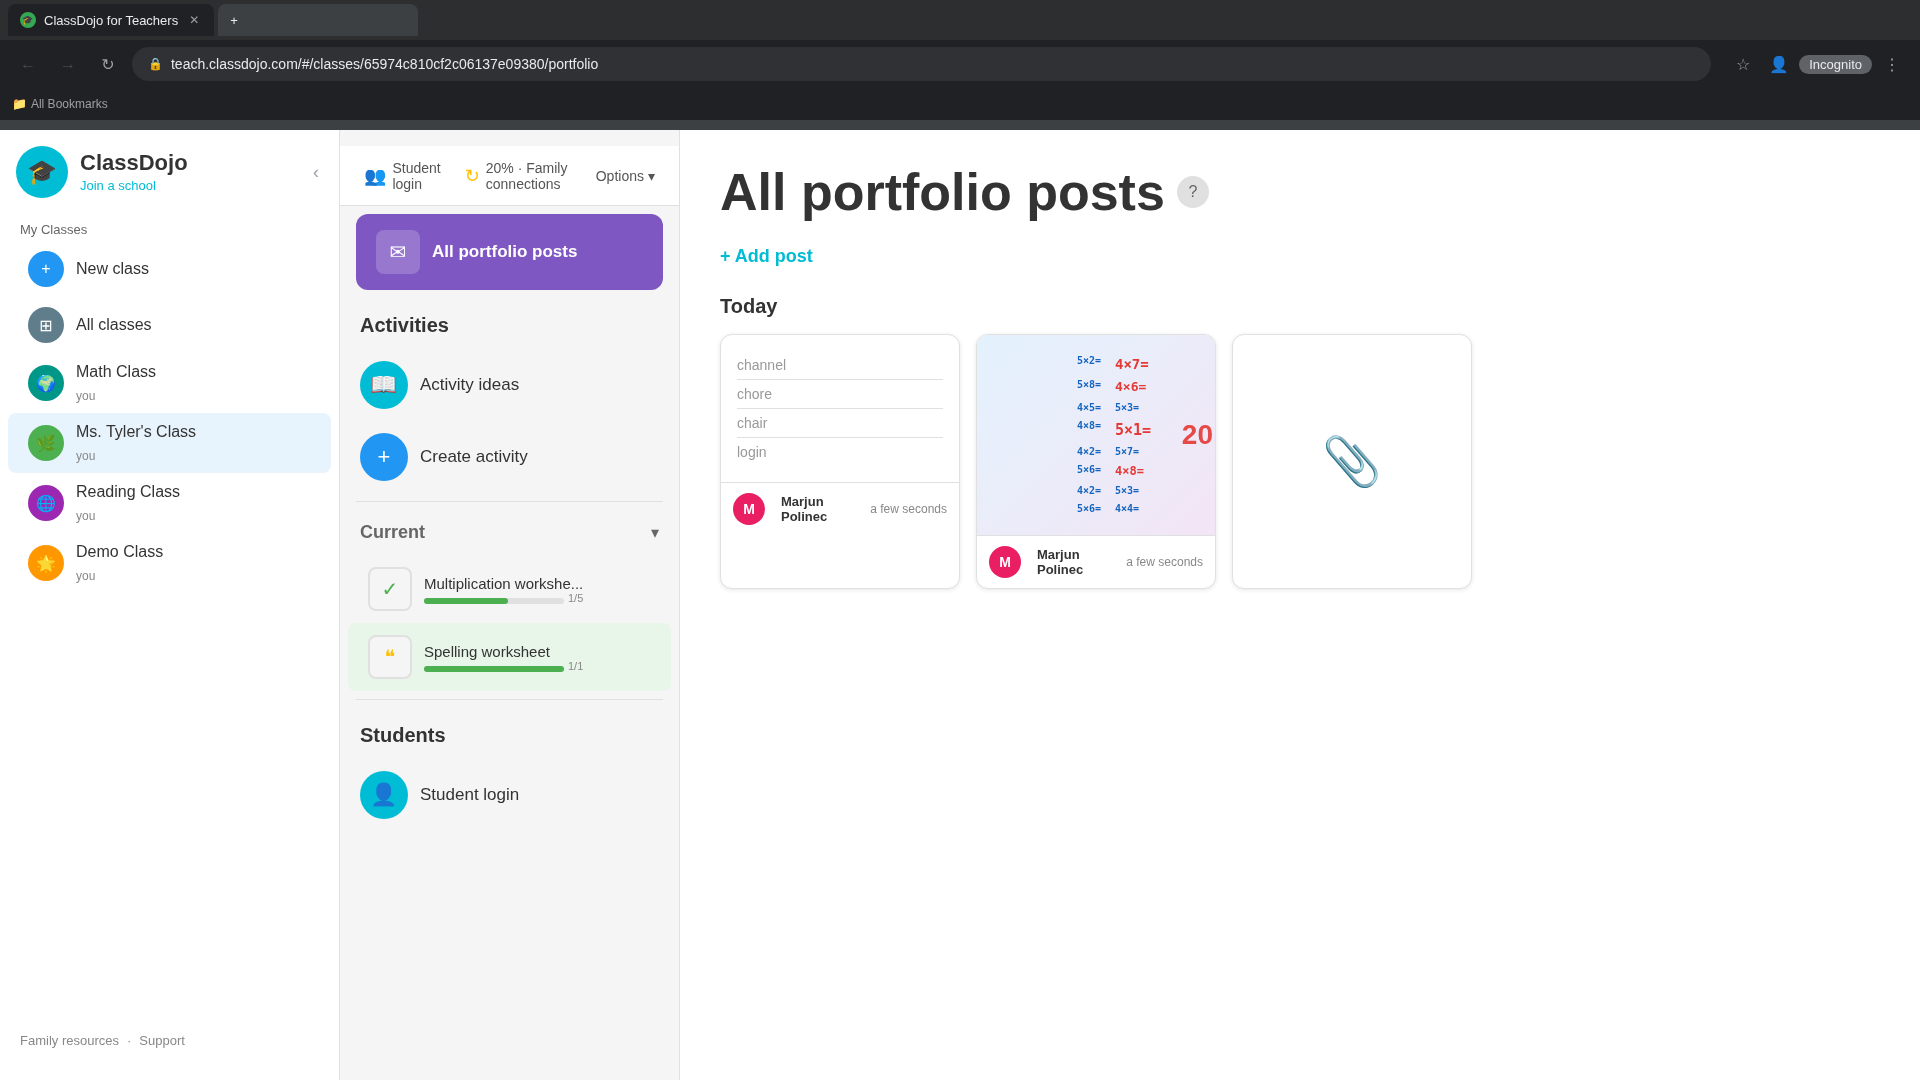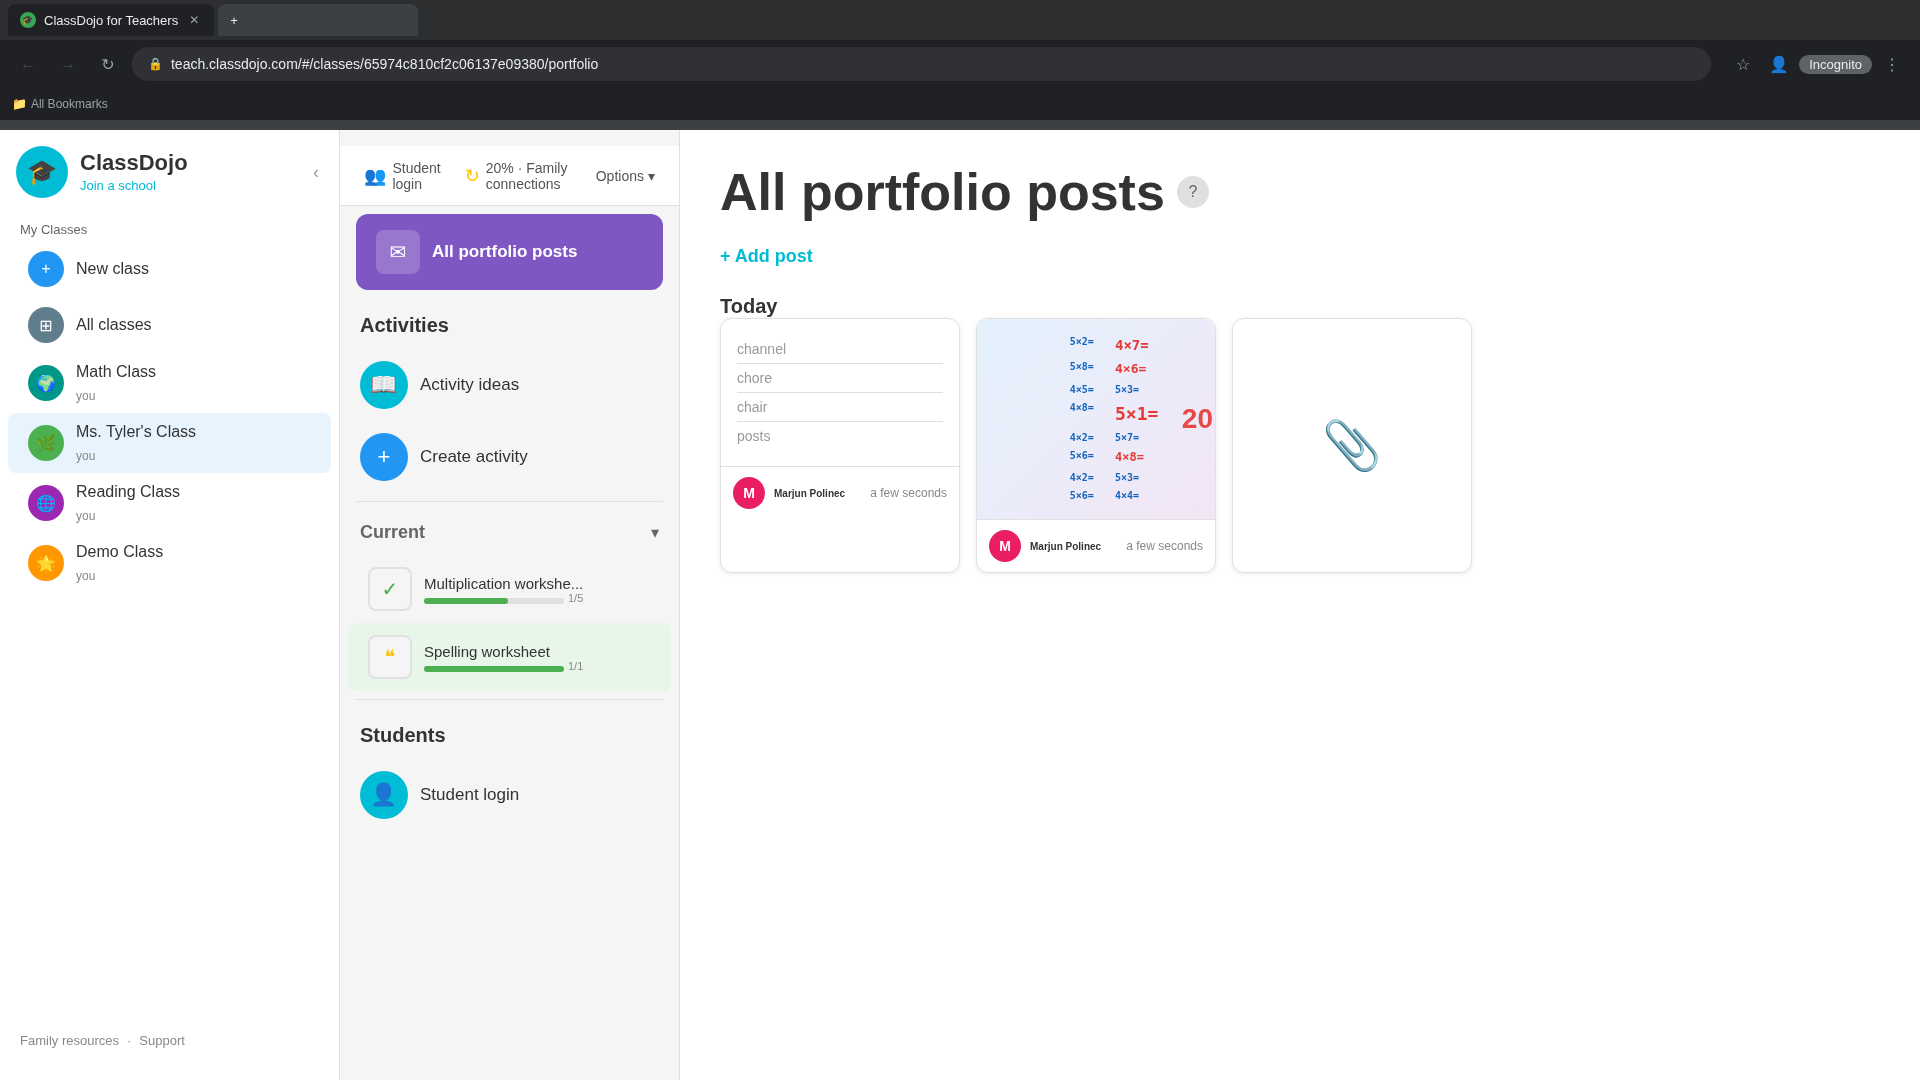--- a/index.html
+++ b/index.html
@@ -88,30 +88,30 @@
     .student-login-item { display: flex; align-items: center; gap: 12px; padding: 12px 20px; cursor: pointer; }
     .student-login-icon { width: 48px; height: 48px; border-radius: 50%; background: #00bcd4; display: flex; align-items: center; justify-content: center; font-size: 22px; color: white; flex-shrink: 0; }
 
     
     .right-column { flex: 1; background: #fff; overflow-y: auto; padding: 32px 40px; }
     .page-header { display: flex; align-items: center; gap: 12px; margin-bottom: 24px; }
     .page-title { font-size: 52px; font-weight: 800; color: #333; }
     .help-icon { width: 32px; height: 32px; border-radius: 50%; background: #e0e0e0; display: flex; align-items: center; justify-content: center; color: #666; font-size: 16px; cursor: pointer; }
     .add-post-btn { display: flex; align-items: center; gap: 8px; color: #00bcd4; font-size: 18px; font-weight: 600; cursor: pointer; margin-bottom: 28px; }
 
-    .today-label { font-size: 20px; font-weight: 700; color: #333; }
+    .today-label { font-size: 20px; font-weight: 700; color: #333; margin-bottom: 16px; }
 
     .posts-grid { display: flex; gap: 16px; flex-wrap: wrap; }
     .post-card { background: #fff; border: 1px solid #e0e0e0; border-radius: 12px; width: 240px; overflow: hidden; box-shadow: 0 1px 4px rgba(0,0,0,0.1); }
     .post-card-content { padding: 16px; min-height: 120px; }
     .post-input-row { padding: 6px 0; border-bottom: 1px solid #e0e0e0; color: #999; font-size: 14px; }
     .post-math-image { width: 240px; height: 200px; background: linear-gradient(135deg, #e3f2fd, #f3e5f5); display: flex; align-items: center; justify-content: center; overflow: hidden; position: relative; }
     .post-card-footer { display: flex; align-items: center; justify-content: space-between; padding: 10px 12px; border-top: 1px solid #e0e0e0; }
     .post-avatar { width: 32px; height: 32px; border-radius: 50%; background: #e91e63; display: flex; align-items: center; justify-content: center; color: white; font-size: 14px; font-weight: bold; flex-shrink: 0; }
-    .post-author { font-size: 10px; color: #333; font-weight: 600; margin-left: 9px; flex: 1; }
+    .post-author { font-size: 13px; color: #333; font-weight: 600; margin-left: 16px; flex: 1; }
     .post-time { font-size: 12px; color: #888; }
 
     
     .post-card-empty { background: #fff; border: 1px solid #e0e0e0; border-radius: 12px; width: 240px; min-height: 200px; display: flex; align-items: center; justify-content: center; box-shadow: 0 1px 4px rgba(0,0,0,0.1); }
     .empty-icon { font-size: 48px; color: #29b6f6; }
 
     
     .top-bar { display: flex; align-items: center; justify-content: flex-end; padding: 12px 24px; background: #fff; border-bottom: 1px solid #e0e0e0; gap: 24px; height: 60px; }
     .top-bar-item { display: flex; align-items: center; gap: 6px; cursor: pointer; color: #555; font-size: 14px; font-weight: 500; }
     .top-bar-icon { font-size: 18px; }
@@ -309,40 +309,40 @@
 
       <div class="today-label">Today</div>
 
       <div class="posts-grid">
 
         <div class="post-card">
           <div class="post-card-content">
             <div class="post-input-row">channel</div>
             <div class="post-input-row">chore</div>
             <div class="post-input-row">chair</div>
-            <div class="post-input-row" style="color:#999; border-bottom: none;">posts</div>
+            <div class="post-input-row" style="color:#999; border-bottom: none;">login</div>
           </div>
           <div class="post-card-footer">
             <div class="post-avatar">M</div>
             <span class="post-author">Marjun Polinec</span>
             <span class="post-time">a few seconds</span>
           </div>
         </div>
 
         <div class="post-card">
           <div class="post-math-image">
             <div style="display:grid; grid-template-columns: 1fr 1fr; gap:2px; font-size:10px; color:#1565c0; font-weight:bold; font-family:monospace; line-height:1.6; padding:8px;margin-left:34px;">
               <span>5×2=</span>
                 <span style="color:#e53935; font-size:14px;">4×7=</span>
               <span>5×8=</span>
                 <span style="color:#e53935; font-size:13px;">4×6=</span>
               <span>4×5=</span>
                 <span style="color:#1565c0;">5×3=</span>
               <span>4×8=</span>
-                <span style="color:#e53935; font-size:18px;">5×1=</span>
+                <span style="color:#e53935; font-size:15px;">5×1=</span>
               <span>4×2=</span>
                 <span style="color:#1565c0;">5×7=</span>
               <span>5×6=</span>
                 <span style="color:#e53935; font-size:12px;">4×8=</span>
               <span>4×2=</span>
                 <span style="color:#1565c0;">5×3=</span>
               <span>5×6=</span>
                 <span style="color:#1565c0;">4×4=</span>
             </div>
             <div style="position:absolute; right:4px; top:50%; transform:translateY(-50%); font-size:28px; font-weight:900; color:#e53935; opacity:0.9;">20</div>

